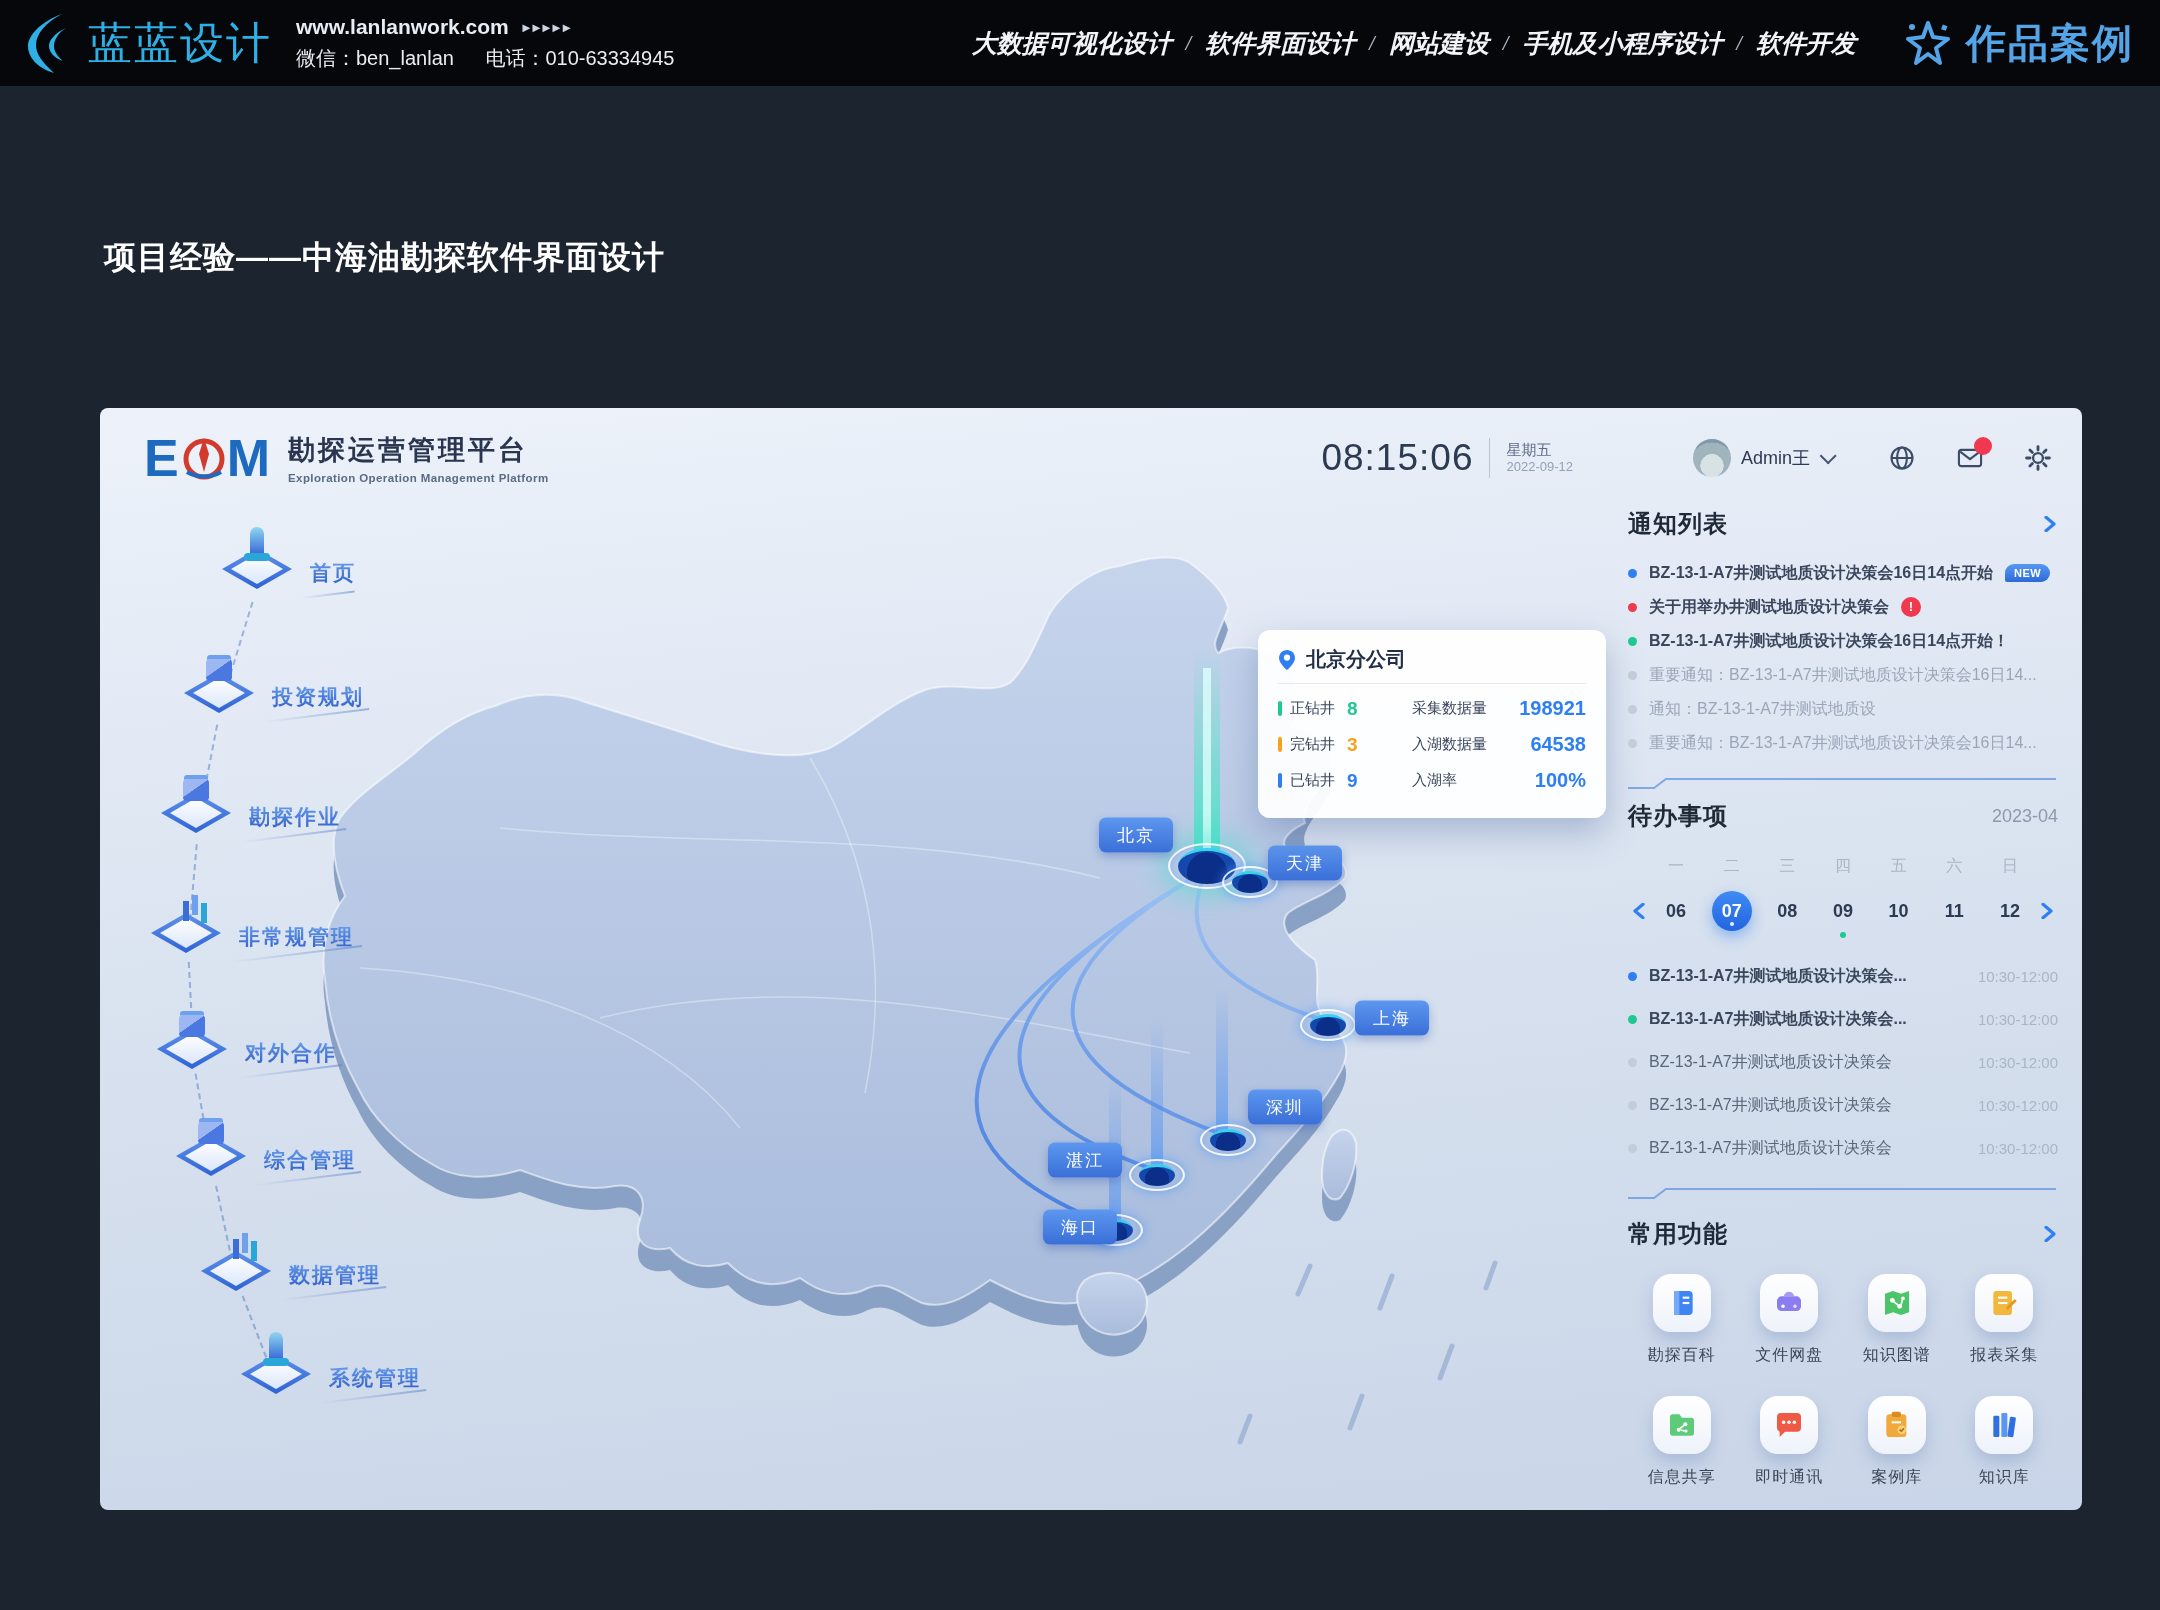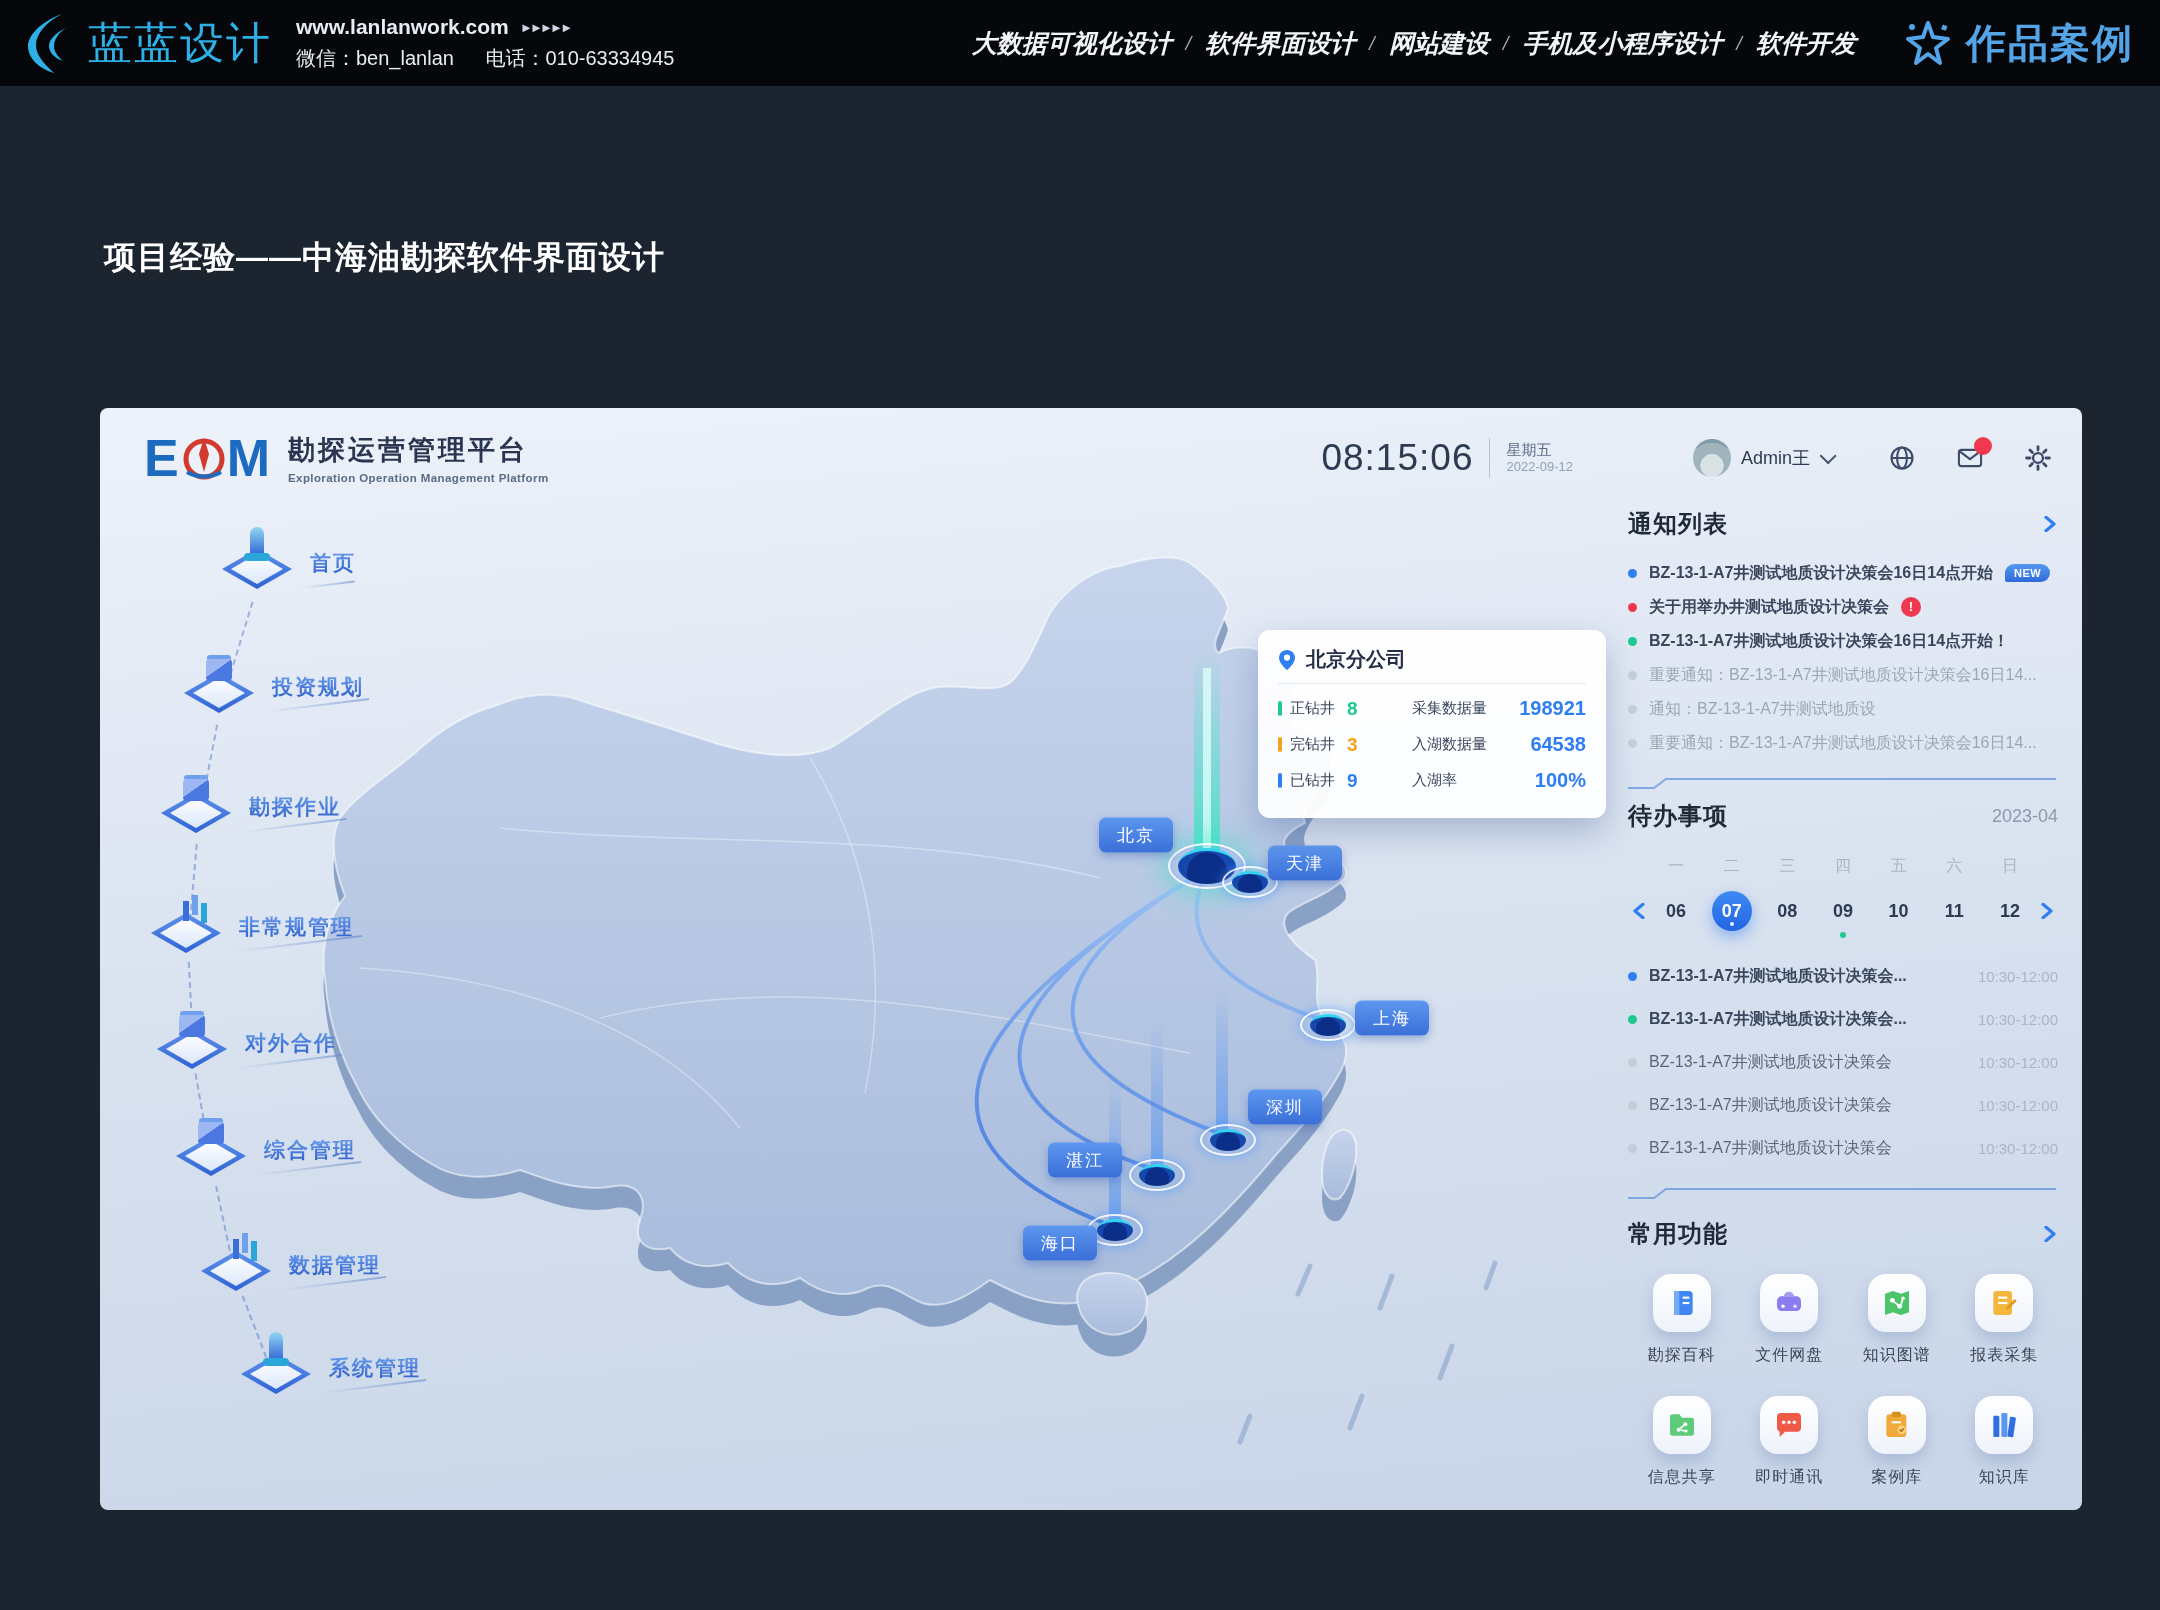--- a/index.html
+++ b/index.html
@@ -70,21 +70,21 @@
     clip-path:polygon(50% 0,100% 50%,50% 100%,0 50%); }
   .mi-glyph { position:absolute; left:50%; transform:translateX(-50%); bottom:34px; z-index:2; }
   .g-rocket { width:14px; height:30px; border-radius:7px 7px 2px 2px;
     background:linear-gradient(#8fd7f0,#2f5fd6); }
   .g-rocket::before { content:""; position:absolute; left:-6px; bottom:-4px; width:26px; height:8px;
     border-radius:4px; background:#2aa7d8; }
   .g-cube { width:26px; height:22px; border-radius:4px;
     background:linear-gradient(145deg,#9db7f2 0 45%,#4a77e0 46%); box-shadow:0 -5px 0 -1px #6fa0ee; }
   .g-bars { width:6px; height:20px; background:#3a6fd8;
     box-shadow:9px -6px 0 0 #6fa0ee, 18px 2px 0 0 #2aa7d8; }
-  .mi-label { position:absolute; left:92px; top:36px; font-size:21px; font-weight:bold;
+  .mi-label { position:absolute; left:92px; top:46px; font-size:21px; font-weight:bold;
     letter-spacing:2px; background:linear-gradient(180deg,#6aa0f0,#2d5cc8);
     -webkit-background-clip:text; background-clip:text; color:transparent; white-space:nowrap; }
   .mi-label::after { content:""; position:absolute; left:-8px; bottom:-12px; width:115%; height:2px;
     background:linear-gradient(90deg,rgba(90,130,200,.0),rgba(90,130,200,.55));
     transform:rotate(-7deg); transform-origin:left; }
   .conn { position:absolute; width:0; height:86px; border-left:2px dashed rgba(80,120,195,.5); }
 
   
   .marker { position:absolute; width:56px; height:32px; transform:translate(-50%,-50%); cursor:pointer; }
   .marker .ring { position:absolute; inset:0; border:2px solid rgba(255,255,255,.85); border-radius:50%;
@@ -423,21 +423,21 @@
     <div class="marker" style="left:1015px; top:822px;">
         <span class="ring"></span>
         <span class="core"></span>
       </div>
 
     <span class="city-label" style="left:1036px; top:427px;">北京</span>
     <span class="city-label" style="left:1205px; top:455px;">天津</span>
     <span class="city-label" style="left:1292px; top:610px;">上海</span>
     <span class="city-label" style="left:1185px; top:699px;">深圳</span>
     <span class="city-label" style="left:985px;  top:752px;">湛江</span>
-    <span class="city-label" style="left:960px;  top:819px;margin-top:16px;">海口</span>
+    <span class="city-label" style="left:980px;  top:819px;">海口</span>
 
     <div class="popup">
       <div class="popup-title">
         <svg width="18" height="22" viewBox="0 0 18 22">
           <path d="M9 1 C4.6 1 1 4.6 1 9 C1 14.5 9 21 9 21 C9 21 17 14.5 17 9 C17 4.6 13.4 1 9 1 Z" fill="#2f7ff2"></path>
           <circle cx="9" cy="8.6" r="3.1" fill="#ffffff"></circle>
         </svg>
         <span>北京分公司</span>
       </div>
       <div class="popup-grid">

